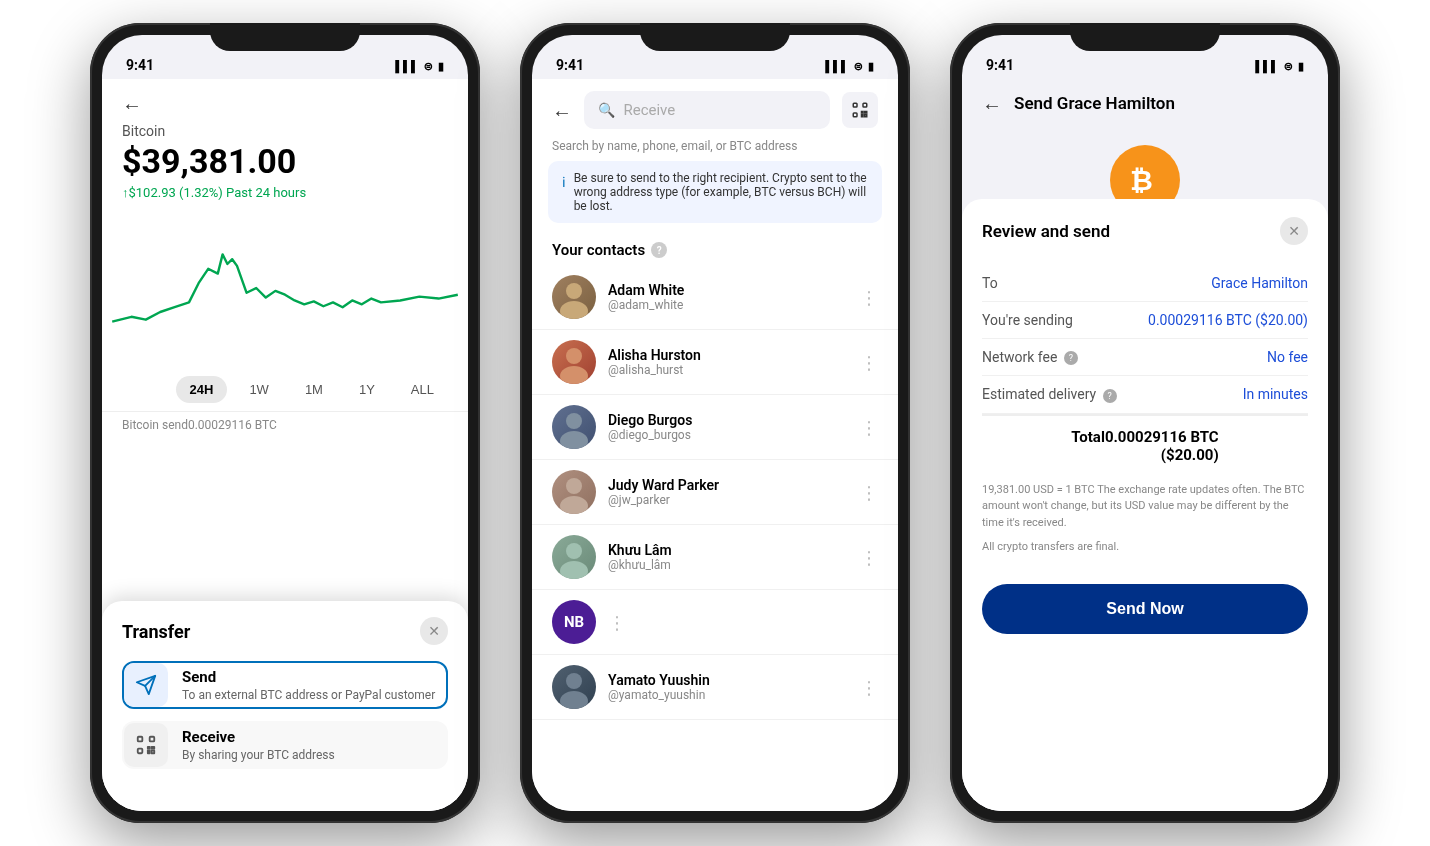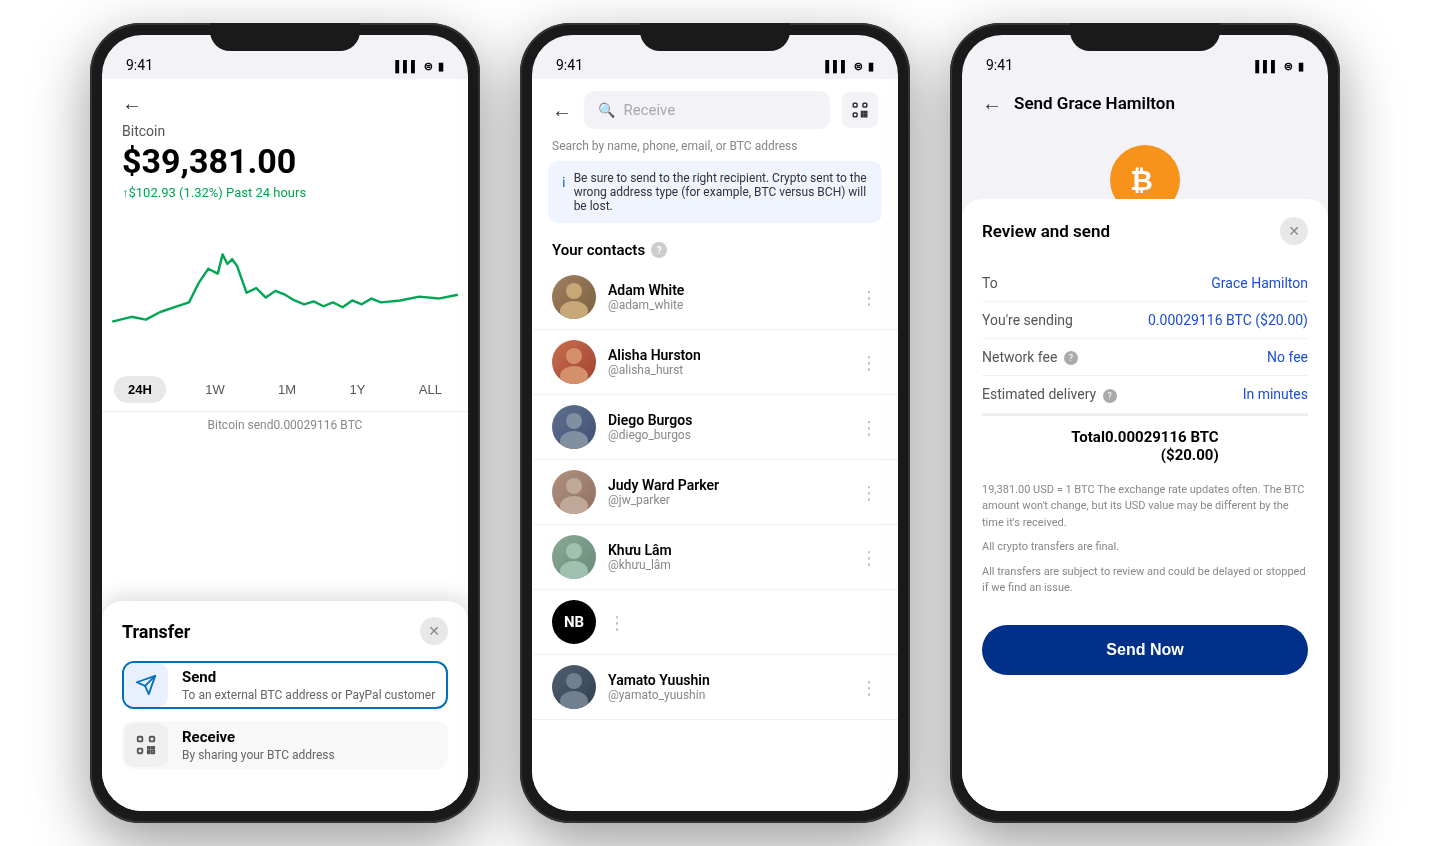--- a/index.html
+++ b/index.html
@@ -54,21 +54,21 @@
       display: flex;
       align-items: flex-end;
       justify-content: space-between;
       padding: 0 24px 6px;
       font-size: 13px;
       font-weight: 600;
       background: transparent;
       position: relative;
       z-index: 5;
     }
-    .status-time { font-size: 14px; font-weight: 400; }
+    .status-time { font-size: 14px; font-weight: 700; }
     .status-icons { display: flex; gap: 5px; align-items: center; }
     .status-icons span { font-size: 11px; }
 
     
     .screen-content {
       flex: 1;
       overflow: hidden;
       position: relative;
       background: #f2f2f7;
     }
@@ -83,23 +83,23 @@
     .crypto-label { font-size: 14px; color: #555; margin-top: 8px; }
     .crypto-price { font-size: 34px; font-weight: 700; color: #000; margin-top: 2px; }
     .crypto-change { font-size: 13px; color: #00a651; margin-top: 4px; display: flex; align-items: center; gap: 3px; }
     .chart-area {
       width: 100%;
       height: 160px;
       padding: 8px 0;
     }
     .time-filters {
       display: flex;
-      justify-content: space-between;
+      justify-content: flex-end;
       gap: 8px;
-      padding: 8px 12px;
+      padding: 8px 20px;
     }
     .time-btn {
       padding: 6px 14px;
       border-radius: 20px;
       border: none;
       background: transparent;
       font-size: 13px;
       color: #555;
       cursor: pointer;
       font-weight: 500;
@@ -108,21 +108,21 @@
       background: #e8e8e8;
       color: #000;
       font-weight: 600;
     }
     .btc-footer {
       padding: 6px 20px;
       font-size: 12px;
       color: #888;
       border-top: 1px solid #eee;
       display: flex;
-      justify-content: center;
+      justify-content: flex-start;
     }
 
     
     .transfer-modal {
       position: absolute;
       bottom: 0;
       left: 0;
       right: 0;
       background: #fff;
       border-radius: 20px 20px 0 0;
@@ -528,21 +528,21 @@
               <ellipse cx="22" cy="36" rx="14" ry="10" fill="#a0c0b0"></ellipse>
             </svg>
           </div>
           <div class="contact-info">
             <div class="contact-name">Khưu Lâm</div>
             <div class="contact-handle">@khưu_lâm</div>
           </div>
           <span class="more-dots">⋮</span>
         </div>
         <div class="contact-item">
-          <div class="avatar" style="background:#000000; font-size:15px; font-weight:700; color:#fff; justify-content: center; align-items: center; display: flex;">NB</div>
+          <div class="avatar" style="background:#4c1d95; font-size:15px; font-weight:700; color:#fff; justify-content: center; align-items: center; display: flex;">NB</div>
           <span class="more-dots">⋮</span>
         </div>
         <div class="contact-item">
           <div class="avatar" style="background: linear-gradient(135deg, #506070, #304050);">
             <svg width="44" height="44" viewBox="0 0 44 44">
               <circle cx="22" cy="16" r="8" fill="#708090"></circle>
               <ellipse cx="22" cy="36" rx="14" ry="10" fill="#708090"></ellipse>
             </svg>
           </div>
           <div class="contact-info">
@@ -612,19 +612,18 @@
           <span class="total-label">Total</span>
           <div style="text-align:right;">
             <div class="total-value">0.00029116 BTC</div>
             <div class="total-value">($20.00)</div>
           </div>
         </div>
         <div class="fine-print">
           <p>19,381.00 USD = 1 BTC
 The exchange rate updates often. The BTC amount won't change, but its USD value may be different by the time it's received.</p>
           <p>All crypto transfers are final.</p>
-          <p>All transfers are subject to review and could be delayed or stopped if we find an issue.</p>
         </div>
         <button class="send-now-btn">Send Now</button>
       </div>
     </div>
   </div>
 </div>
 
 </body></html>

